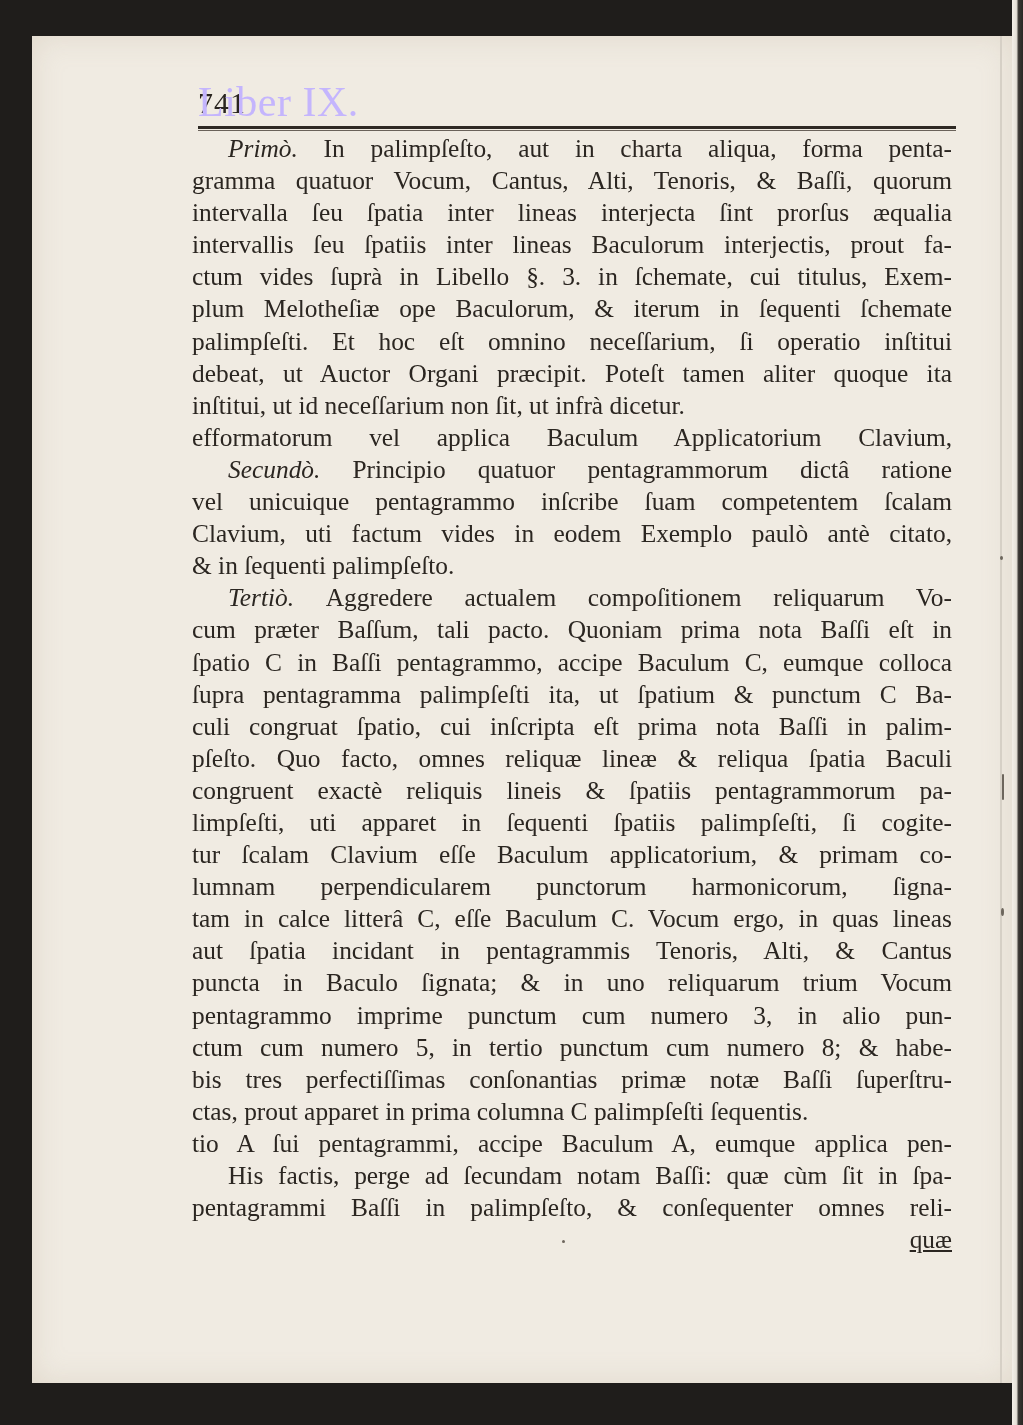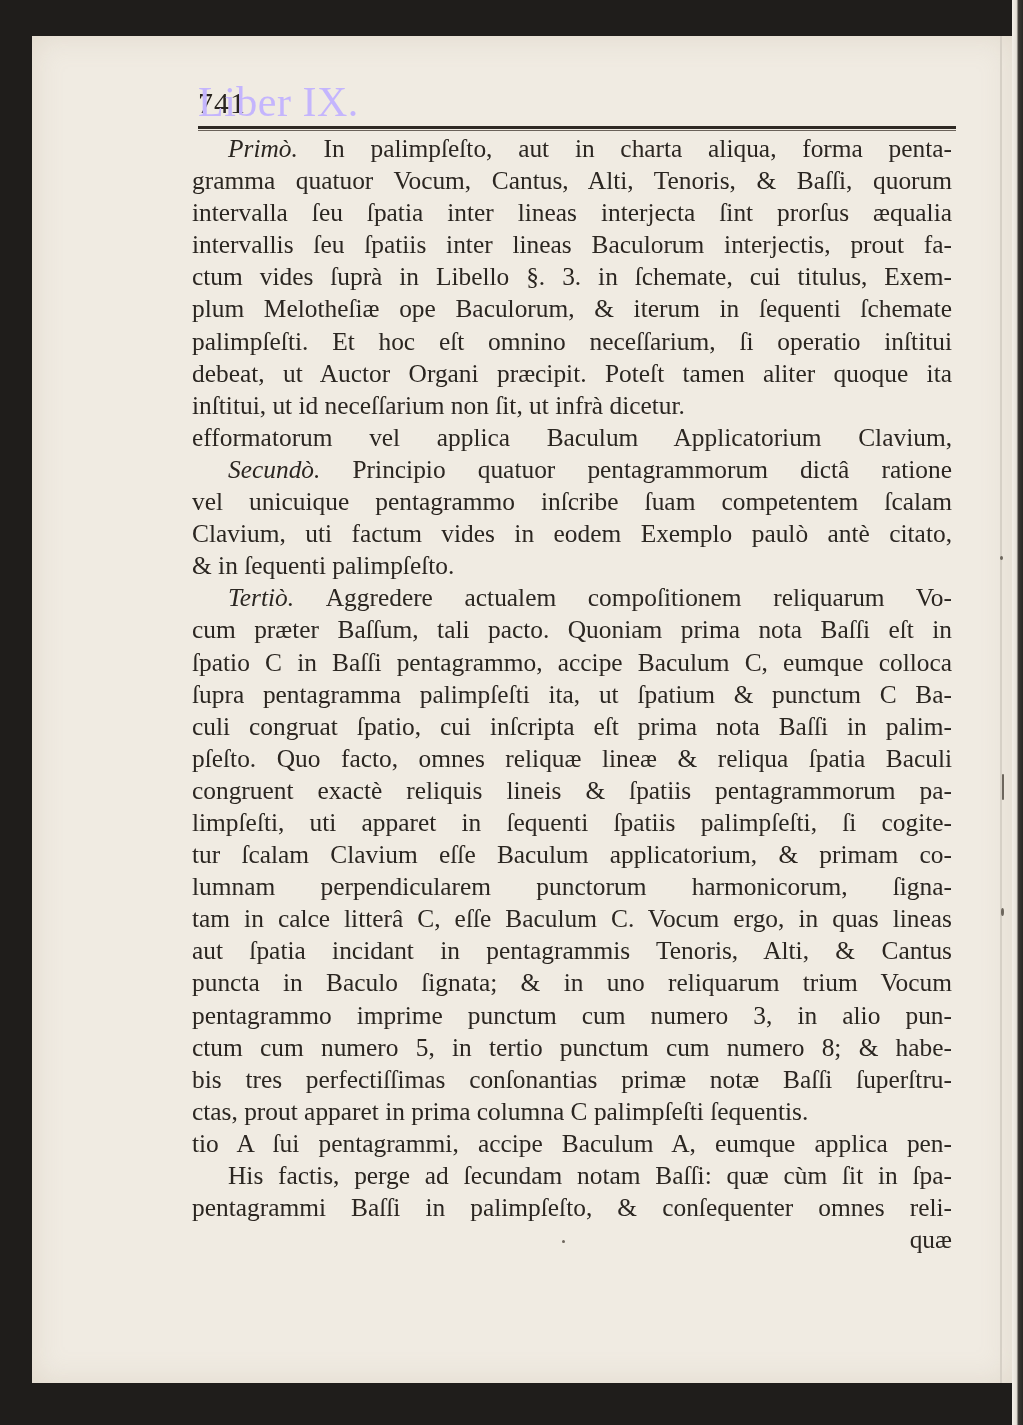--- a/index.html
+++ b/index.html
@@ -34,21 +34,21 @@
   .rule2 {
     position:absolute; left:198px; top:130px; width:758px; height:1px; background:#6a625a;
   }
   .body-text {
     position:absolute; left:192px; top:132px; width:760px;
     font-family:"Liberation Serif", serif; font-size:25.4px; line-height:32.1px; color:#2b2621;
     text-align:justify; text-align-last:justify;
   }
   .line { display:block; white-space:nowrap; height:32.1px; text-align:justify; text-align-last:justify; }
   .line.last { text-align-last:left; }
-  .line.right { text-align:center; text-align-last:right; }
+  .line.right { text-align:center; text-align-last:right;text-decoration:underline; }
   .lead { font-style:italic; }
   .indent { padding-left:36px; }
   .speck { position:absolute; background:#6d665d; border-radius:50%; }
 </style>
 </head>
 <body>
 
 <div class="page"></div>
 <div class="gutter-line"></div>
 <div class="right-strip"></div>

